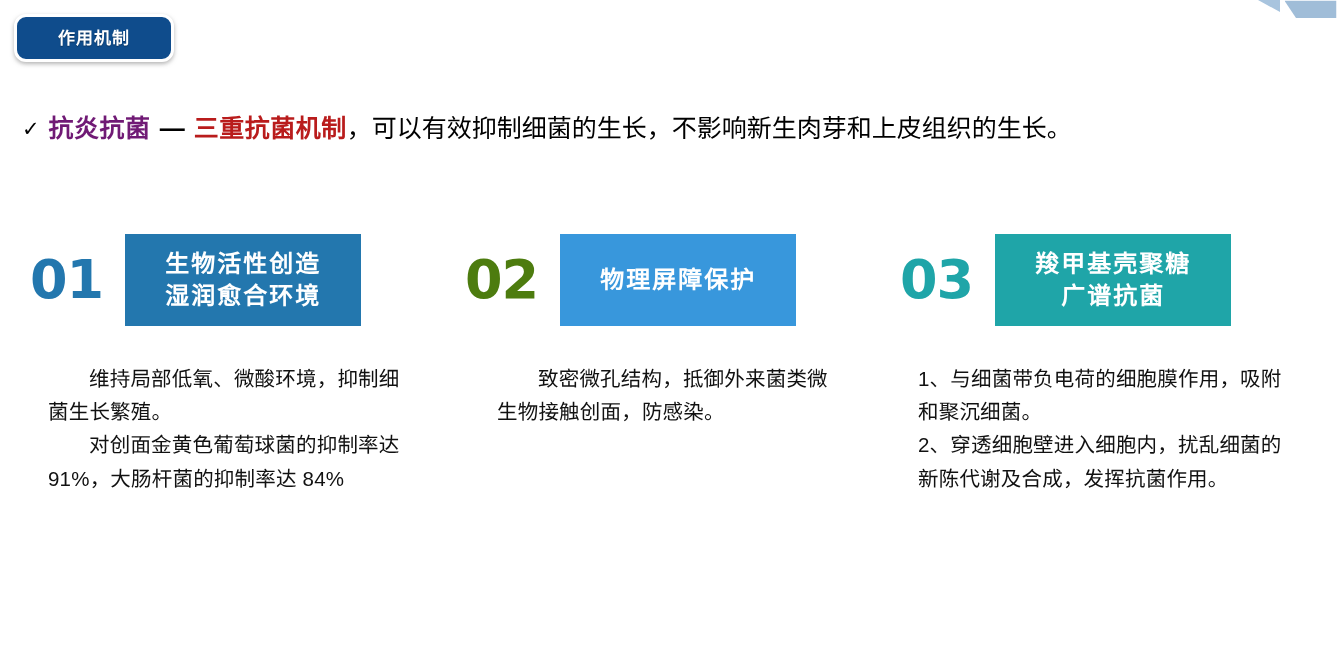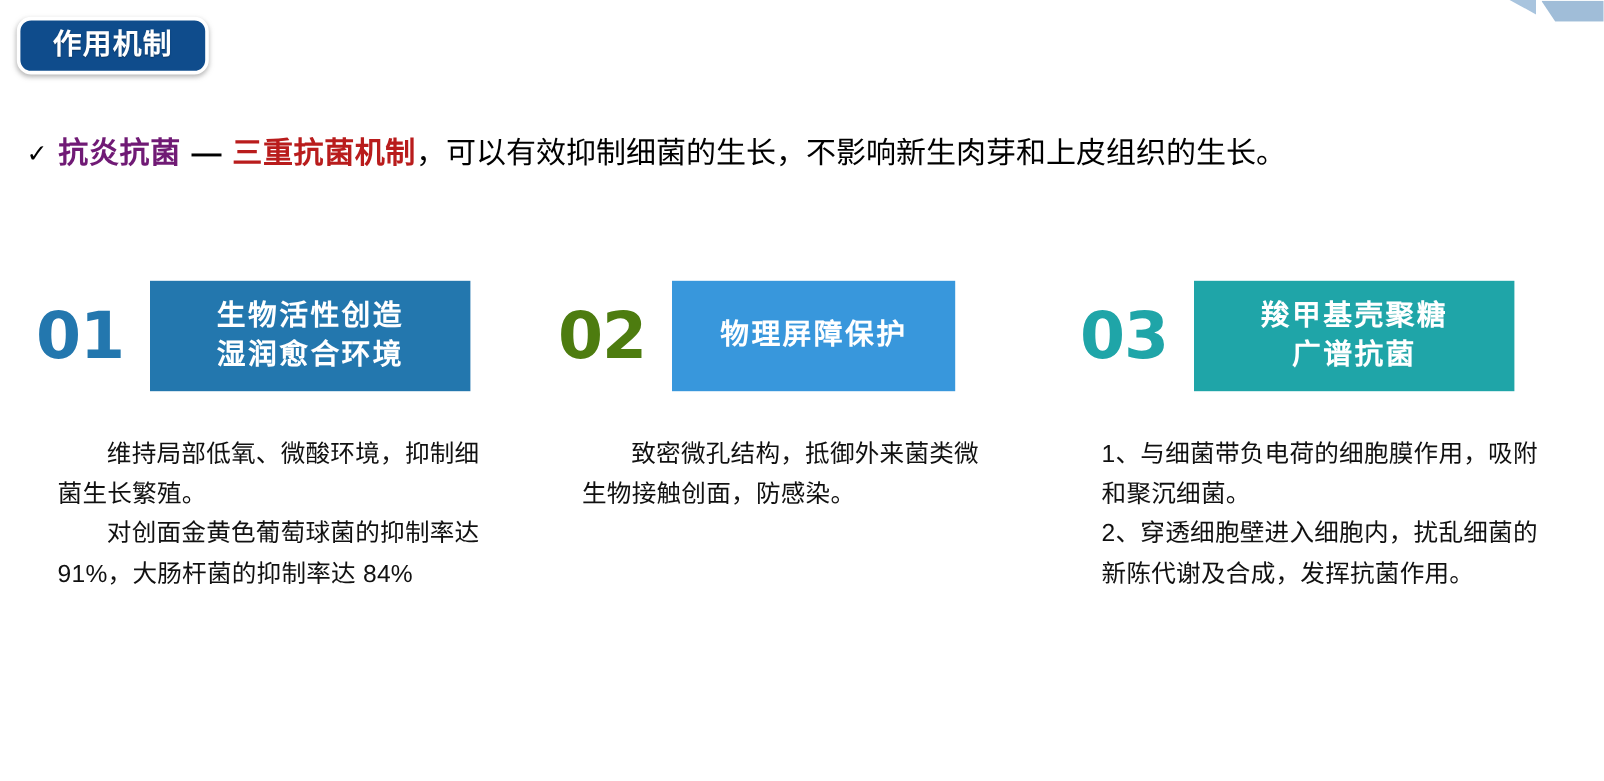--- a/index.html
+++ b/index.html
@@ -39,21 +39,21 @@
     background: #0f4c8c;
     border: 3px solid #ffffff;
     box-shadow: 0 2px 4px rgba(120,120,120,0.55);
     box-sizing: border-box;
     display: flex;
     align-items: center;
     justify-content: center;
   }
   .title-badge-text {
     color: #ffffff;
-    font-size: 24px;
+    font-size: 17px;
     font-weight: bold;
     letter-spacing: 1px;
     text-shadow: 0 1px 1px rgba(0,0,0,0.35);
     line-height: 1;
   }
 
   
   .headline {
     position: absolute;
     left: 22px;
@@ -126,21 +126,21 @@
     align-items: center;
     justify-content: center;
     color: #ffffff;
     font-size: 24px;
     font-weight: bold;
     letter-spacing: 2px;
     line-height: 1.32;
     box-sizing: border-box;
   }
   .label-box.two-line {
-    width: 267px;
+    width: 236px;
     height: 92px;
     padding: 6px 22px;
   }
   .label-box.one-line {
     width: 236px;
     height: 92px;
     padding: 6px 10px;
     text-align: center;
   }
   .label-box .lb-line { display: block; white-space: nowrap; }
@@ -155,21 +155,21 @@
 
   
   .body-text {
     margin-top: 30px;
     font-size: 20.5px;
     line-height: 1.62;
     color: #111111;
     letter-spacing: 0.2px;
   }
   .col-1 .body-text { width: 360px; margin-left: 18px; }
-  .col-2 .body-text { width: 340px; margin-left: 20px; }
+  .col-2 .body-text { width: 340px; margin-left: 32px; }
   .col-3 .body-text { width: 372px; margin-left: 18px; }
   .body-text p { margin: 0; }
   .body-text p.indent { text-indent: 2em; }
 </style>
 </head>
 <body>
 
 <svg class="corner-deco" viewBox="0 0 97 26" preserveAspectRatio="none" aria-hidden="true">
   <polygon points="18,0 40,0 40,12" fill="#a8c4de"></polygon>
   <polygon points="44,0 97,0 97,18 56,18" fill="#a0bdd8"></polygon>

